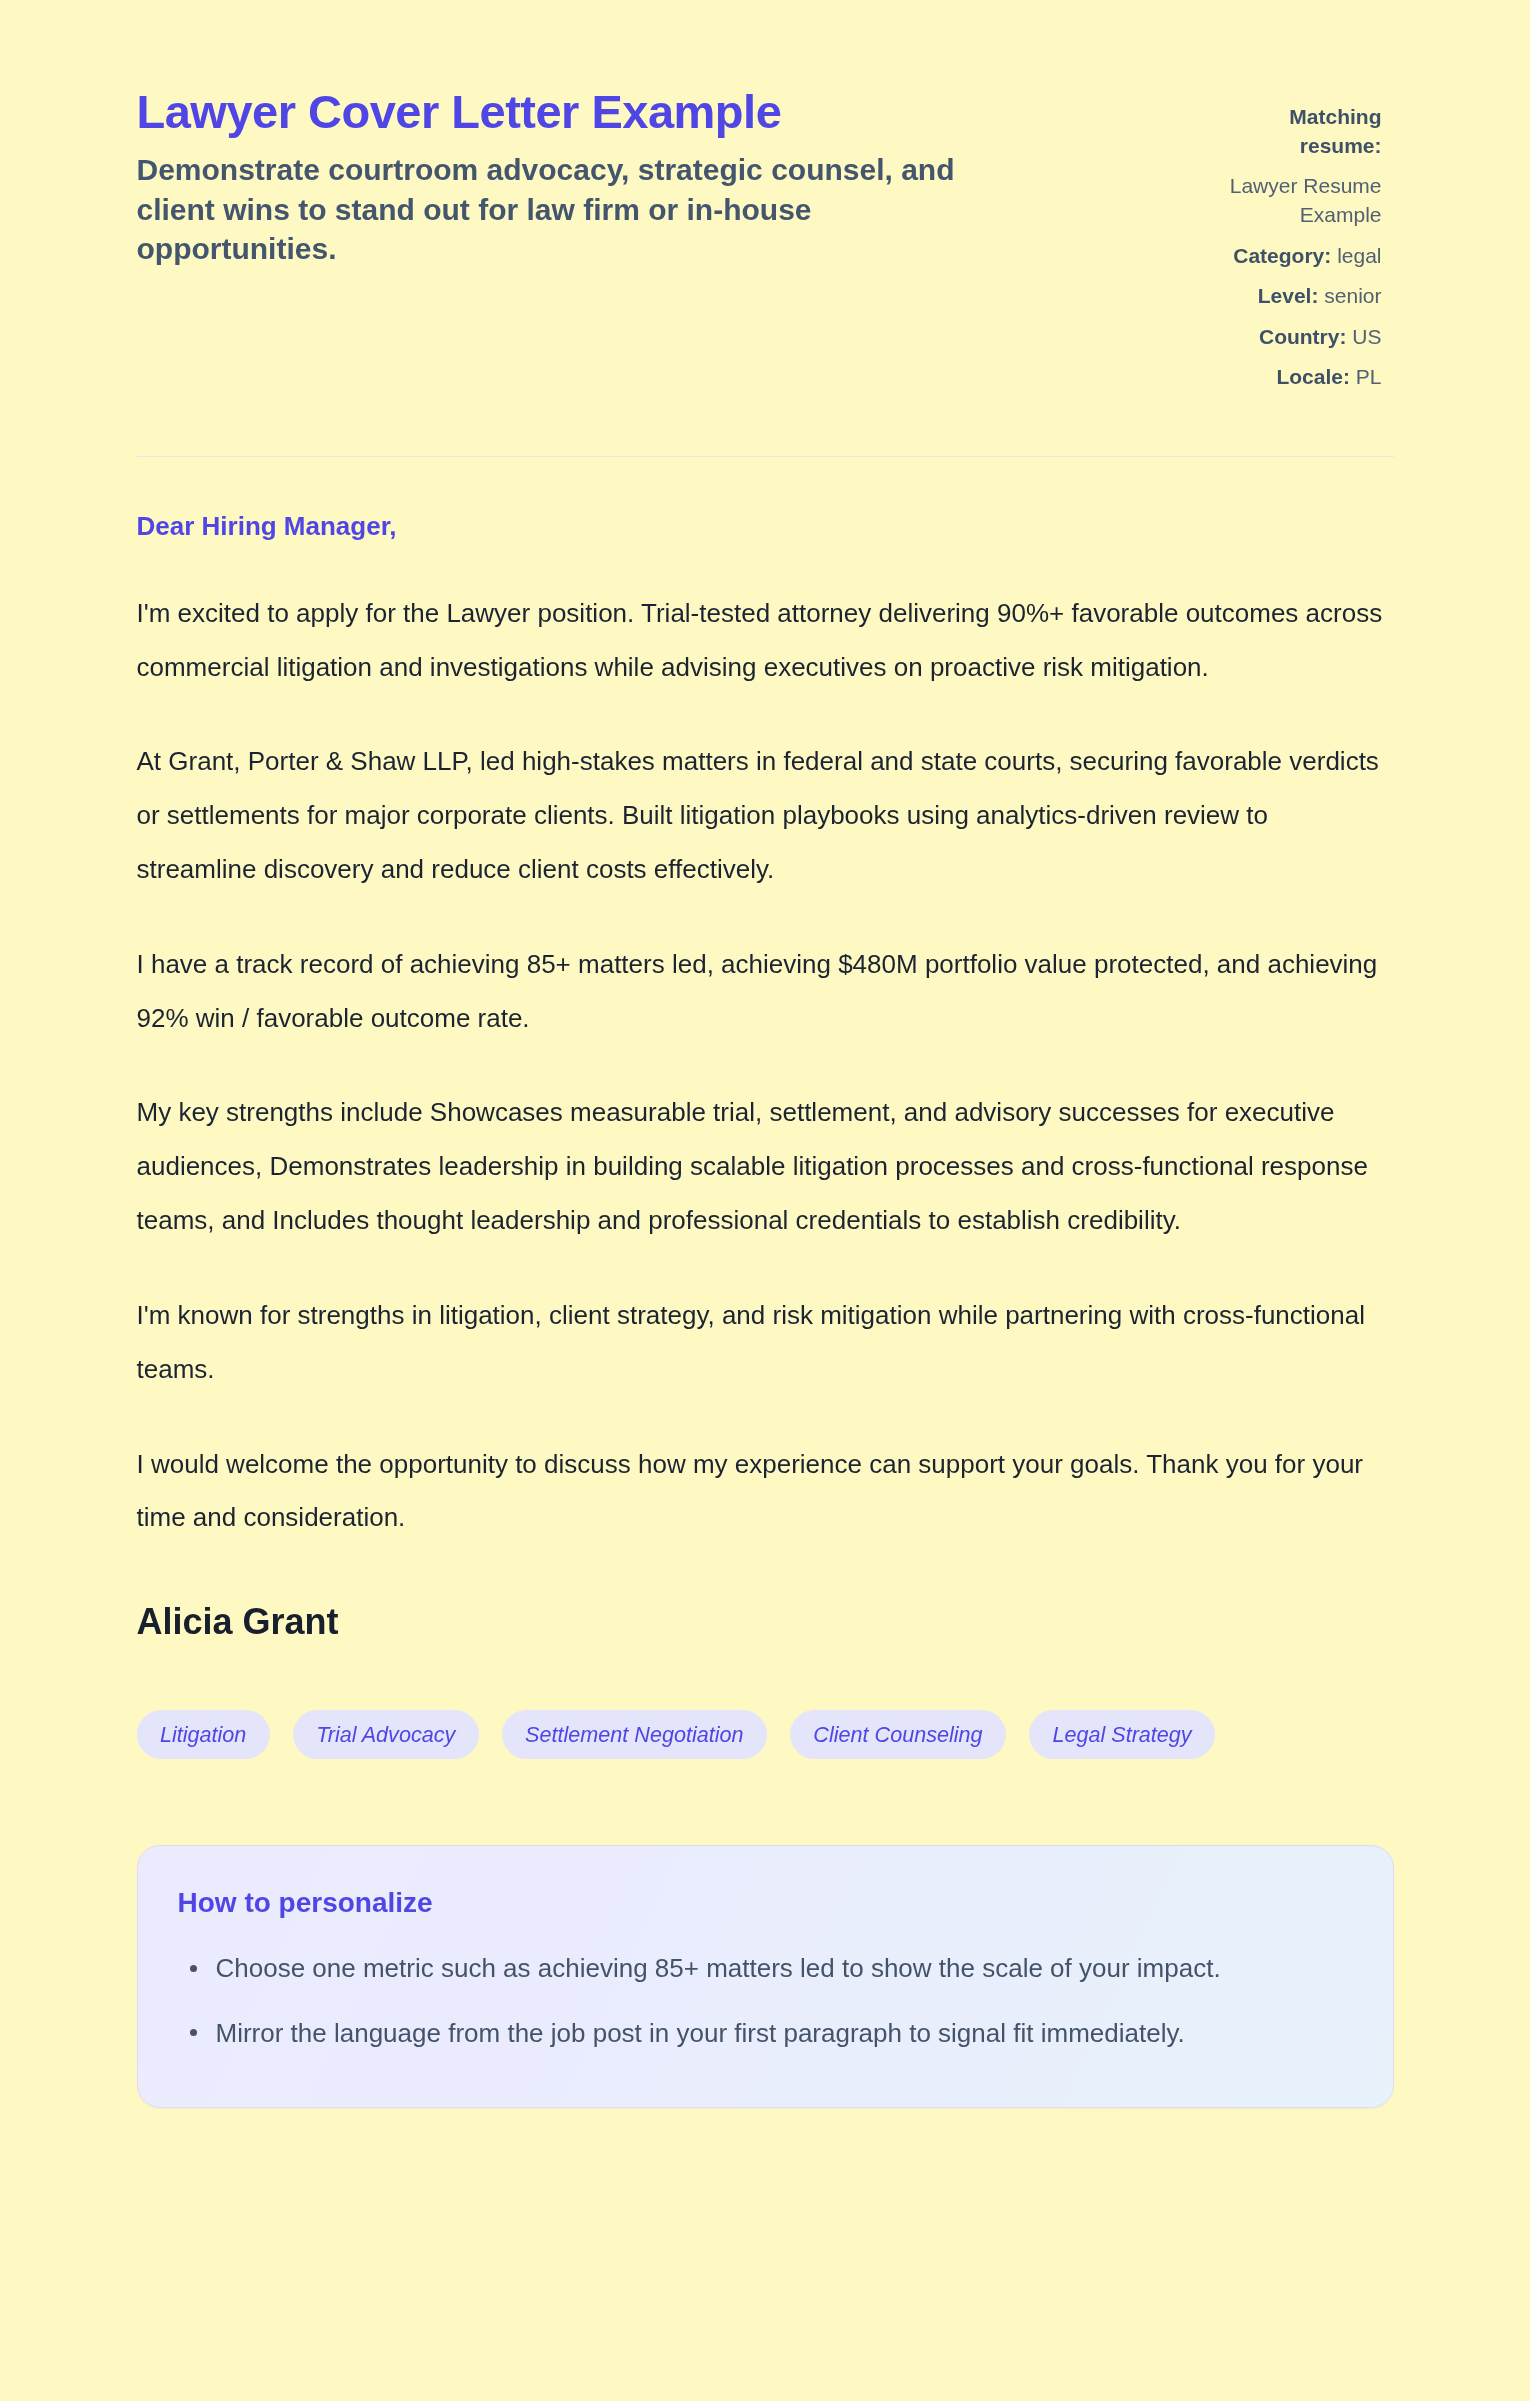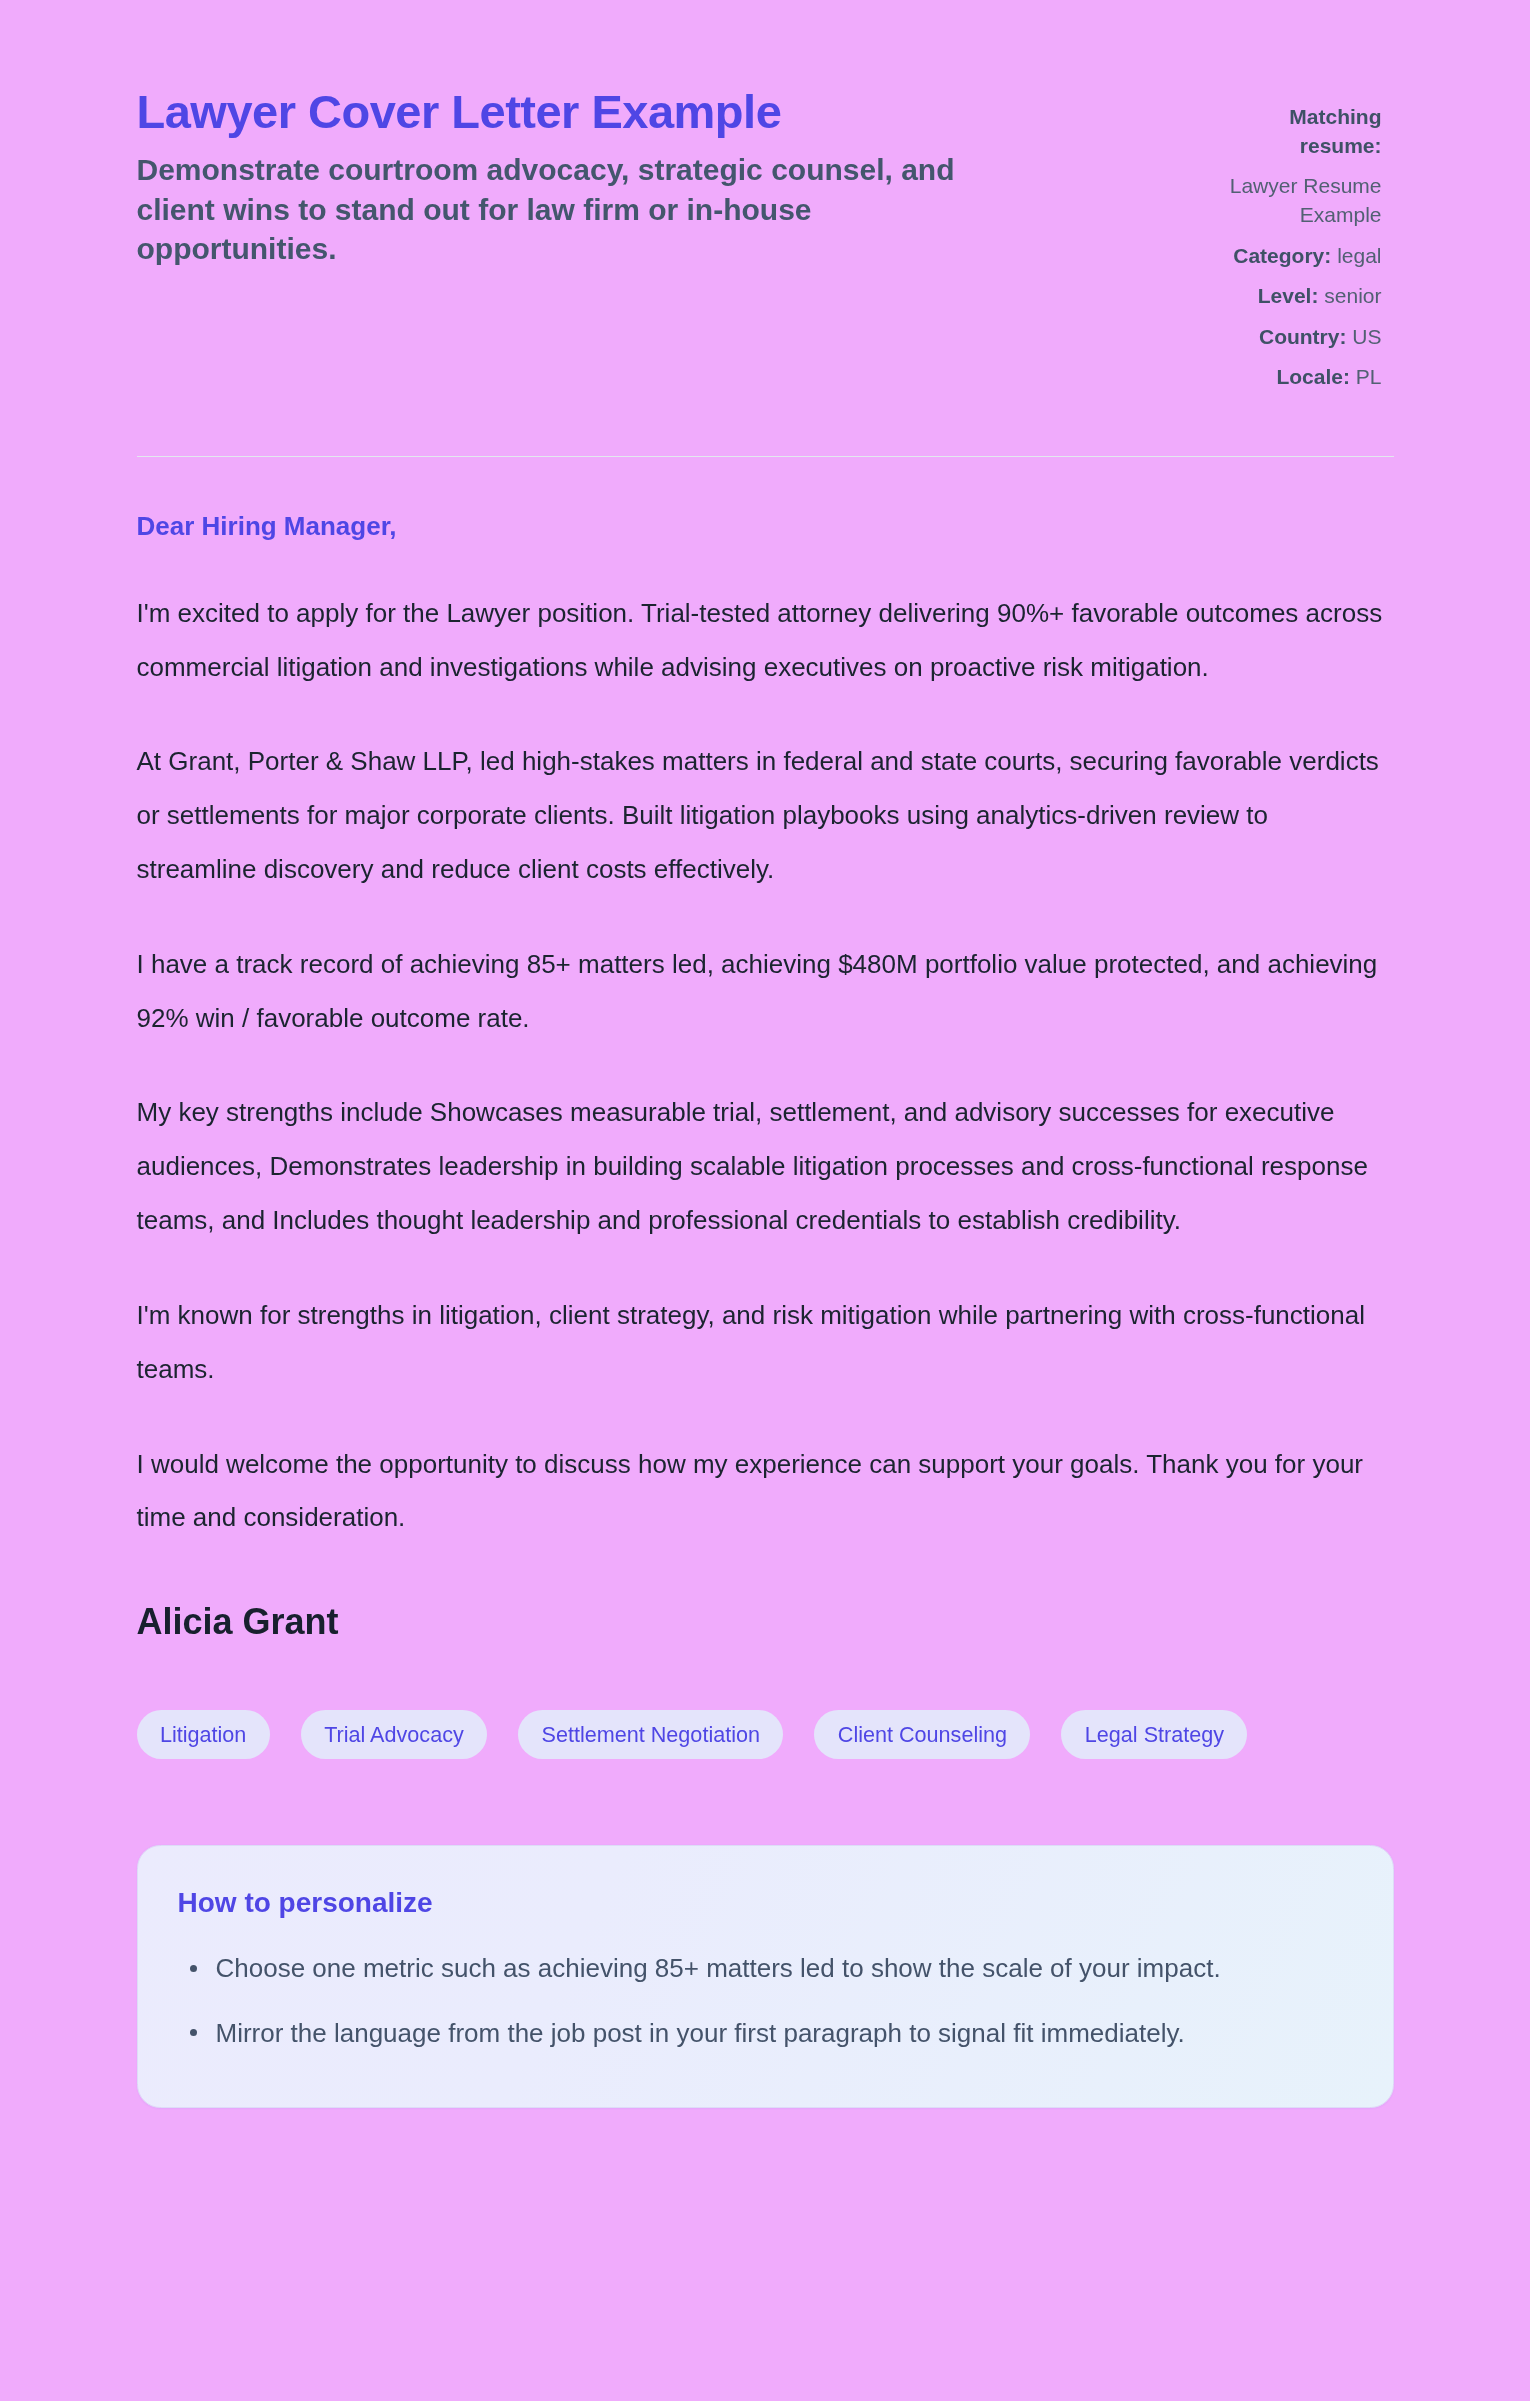--- a/index.html
+++ b/index.html
@@ -5,21 +5,21 @@
   * { margin: 0; padding: 0; box-sizing: border-box; }
   html, body { background: #ffffff; }
   body {
     font-family: "Liberation Sans", "DejaVu Sans", sans-serif;
     color: #1b2430;
   }
   .page {
     width: 1530px;
     height: 2401px;
     margin: 0 auto;
-    background: #f0abfc;
+    background: #fef9c3;
     overflow: hidden;
     position: relative;
   }
   .content {
     width: 1257px;
     margin: 0 auto;
     padding-top: 86px;
   }
 
   
@@ -85,21 +85,22 @@
     margin-top: 23.4px;
     font-size: 26px;
     color: #5b6b7e;
   }
 
   
   .tags {
     margin-top: 67px;
     display: flex;
     flex-wrap: wrap;
-    gap: 31px;
+    gap: 23px;
+    font-style: italic;
   }
   .tag {
     display: inline-block;
     background: #e4e4fb;
     color: #4f46e5;
     font-size: 21.6px;
     line-height: 1;
     padding: 13.5px 23.4px;
     border-radius: 899px;
     white-space: nowrap;

